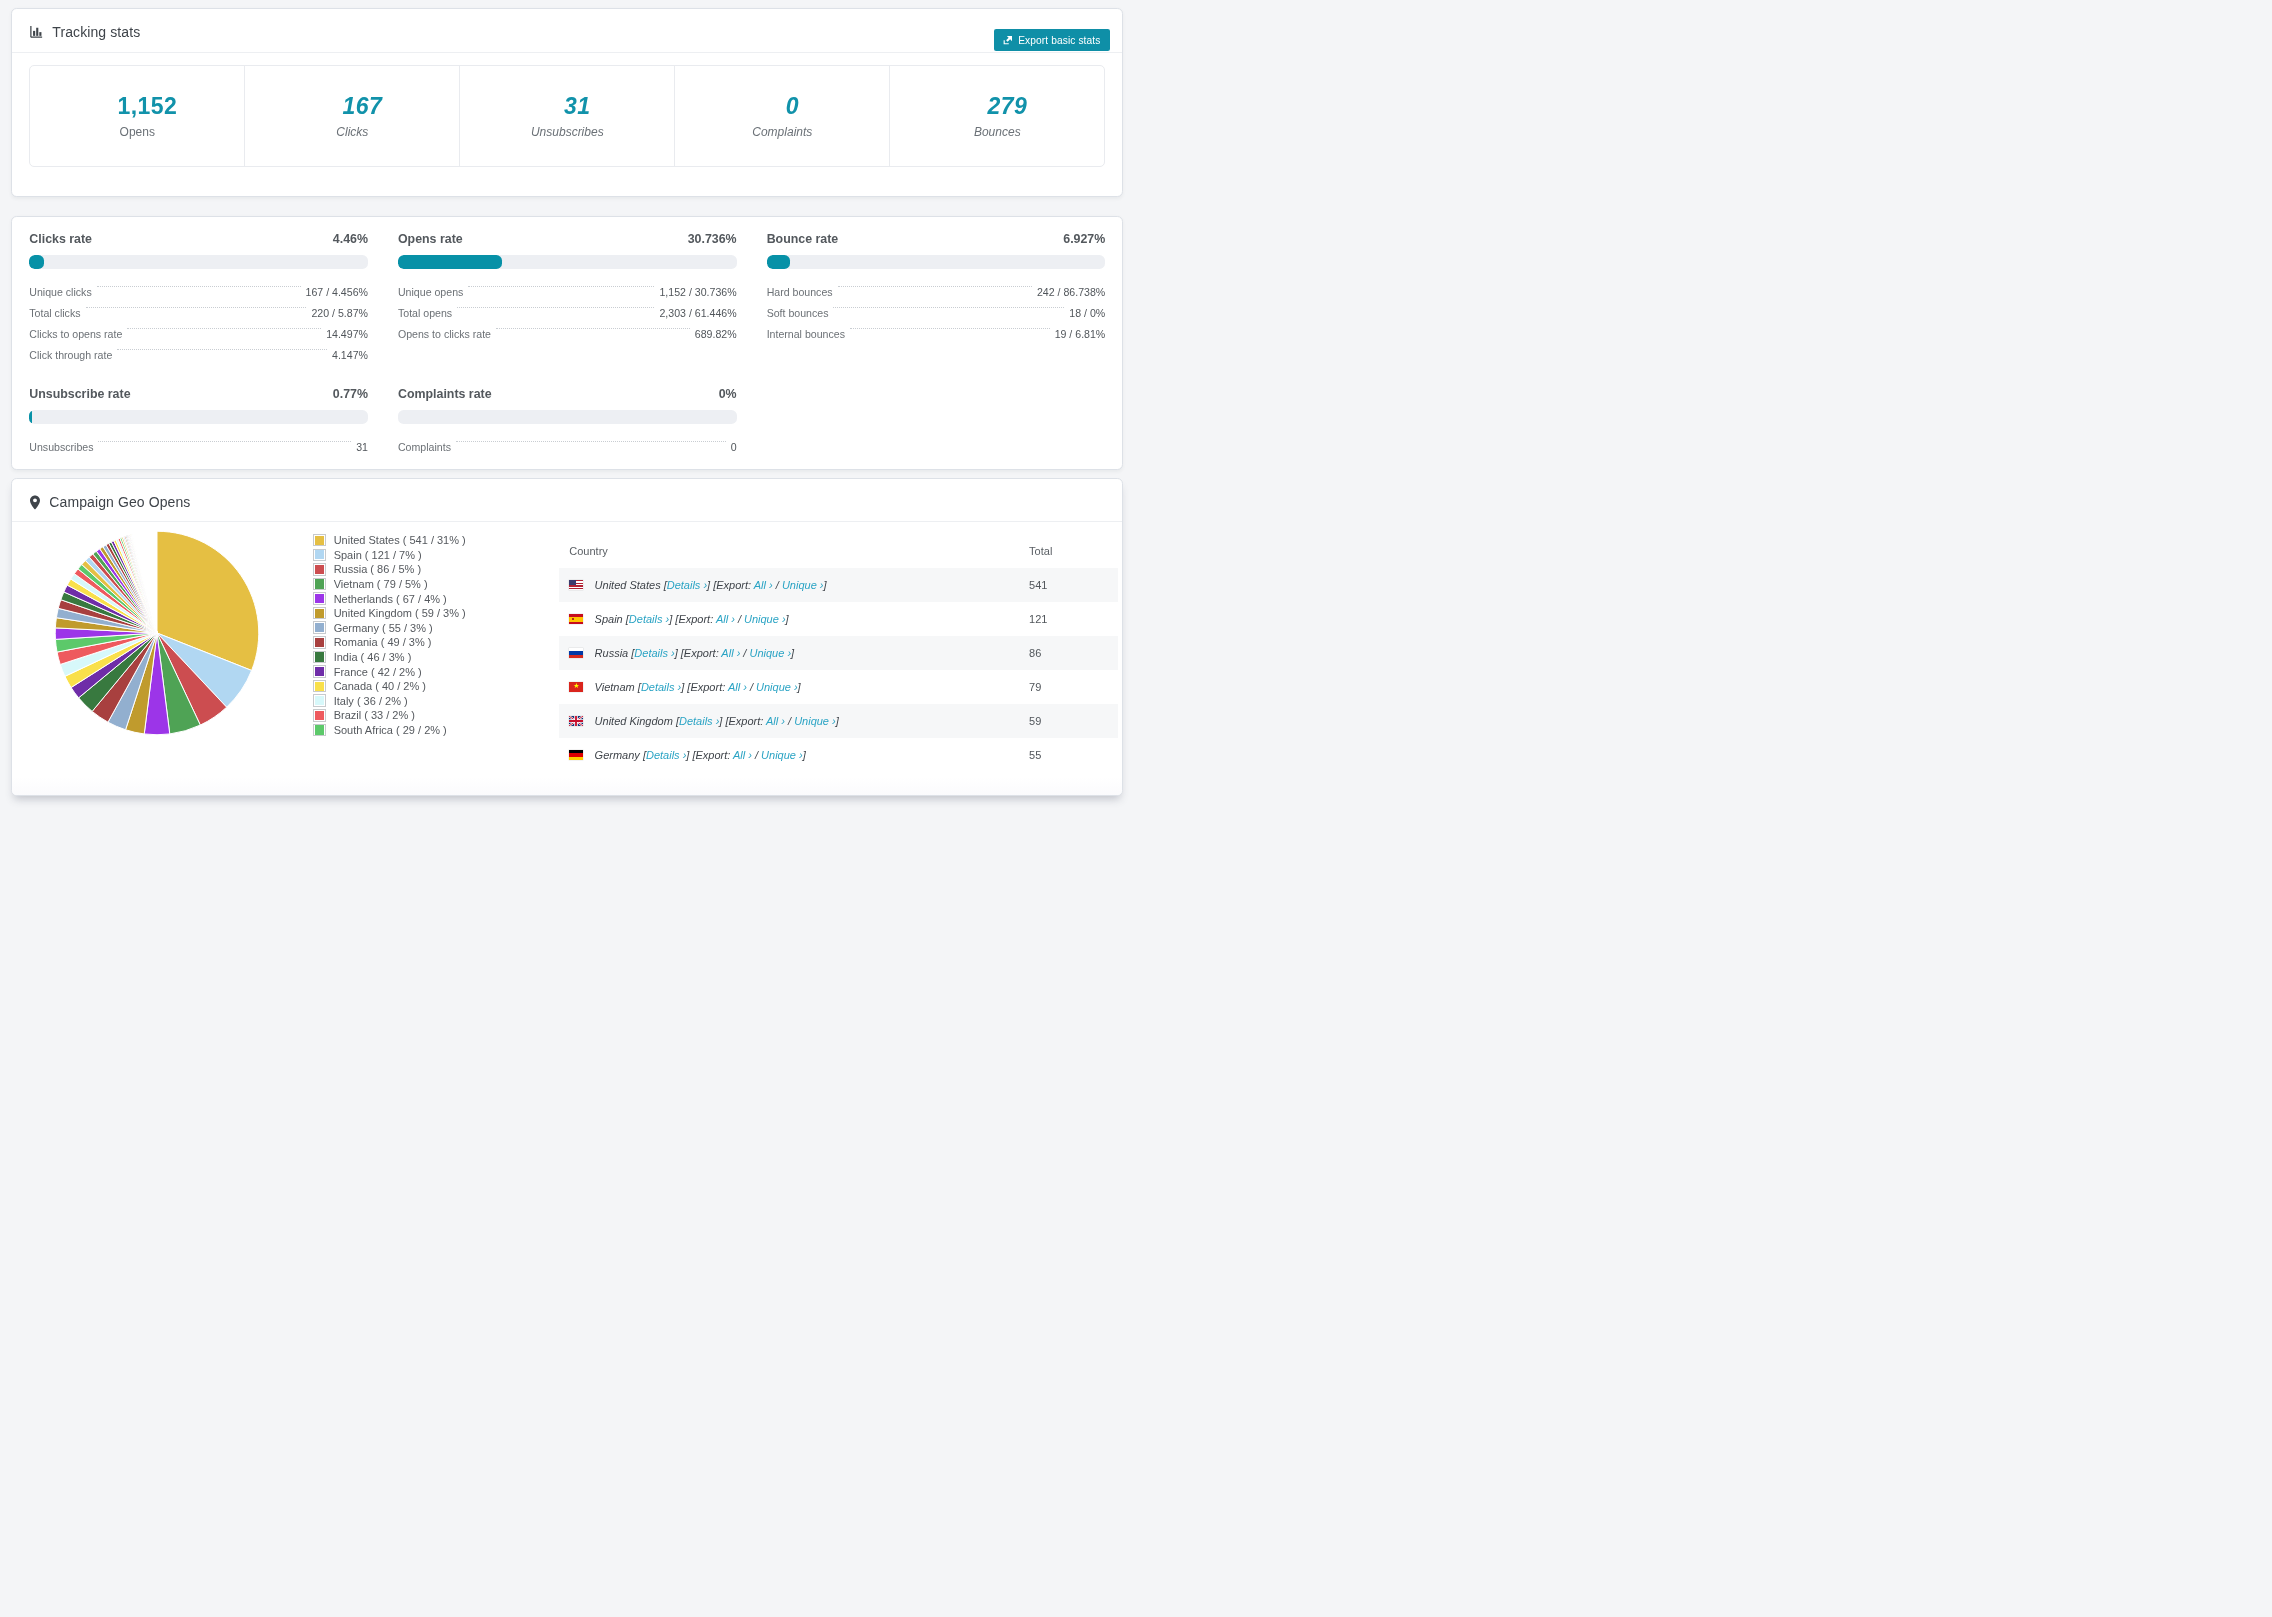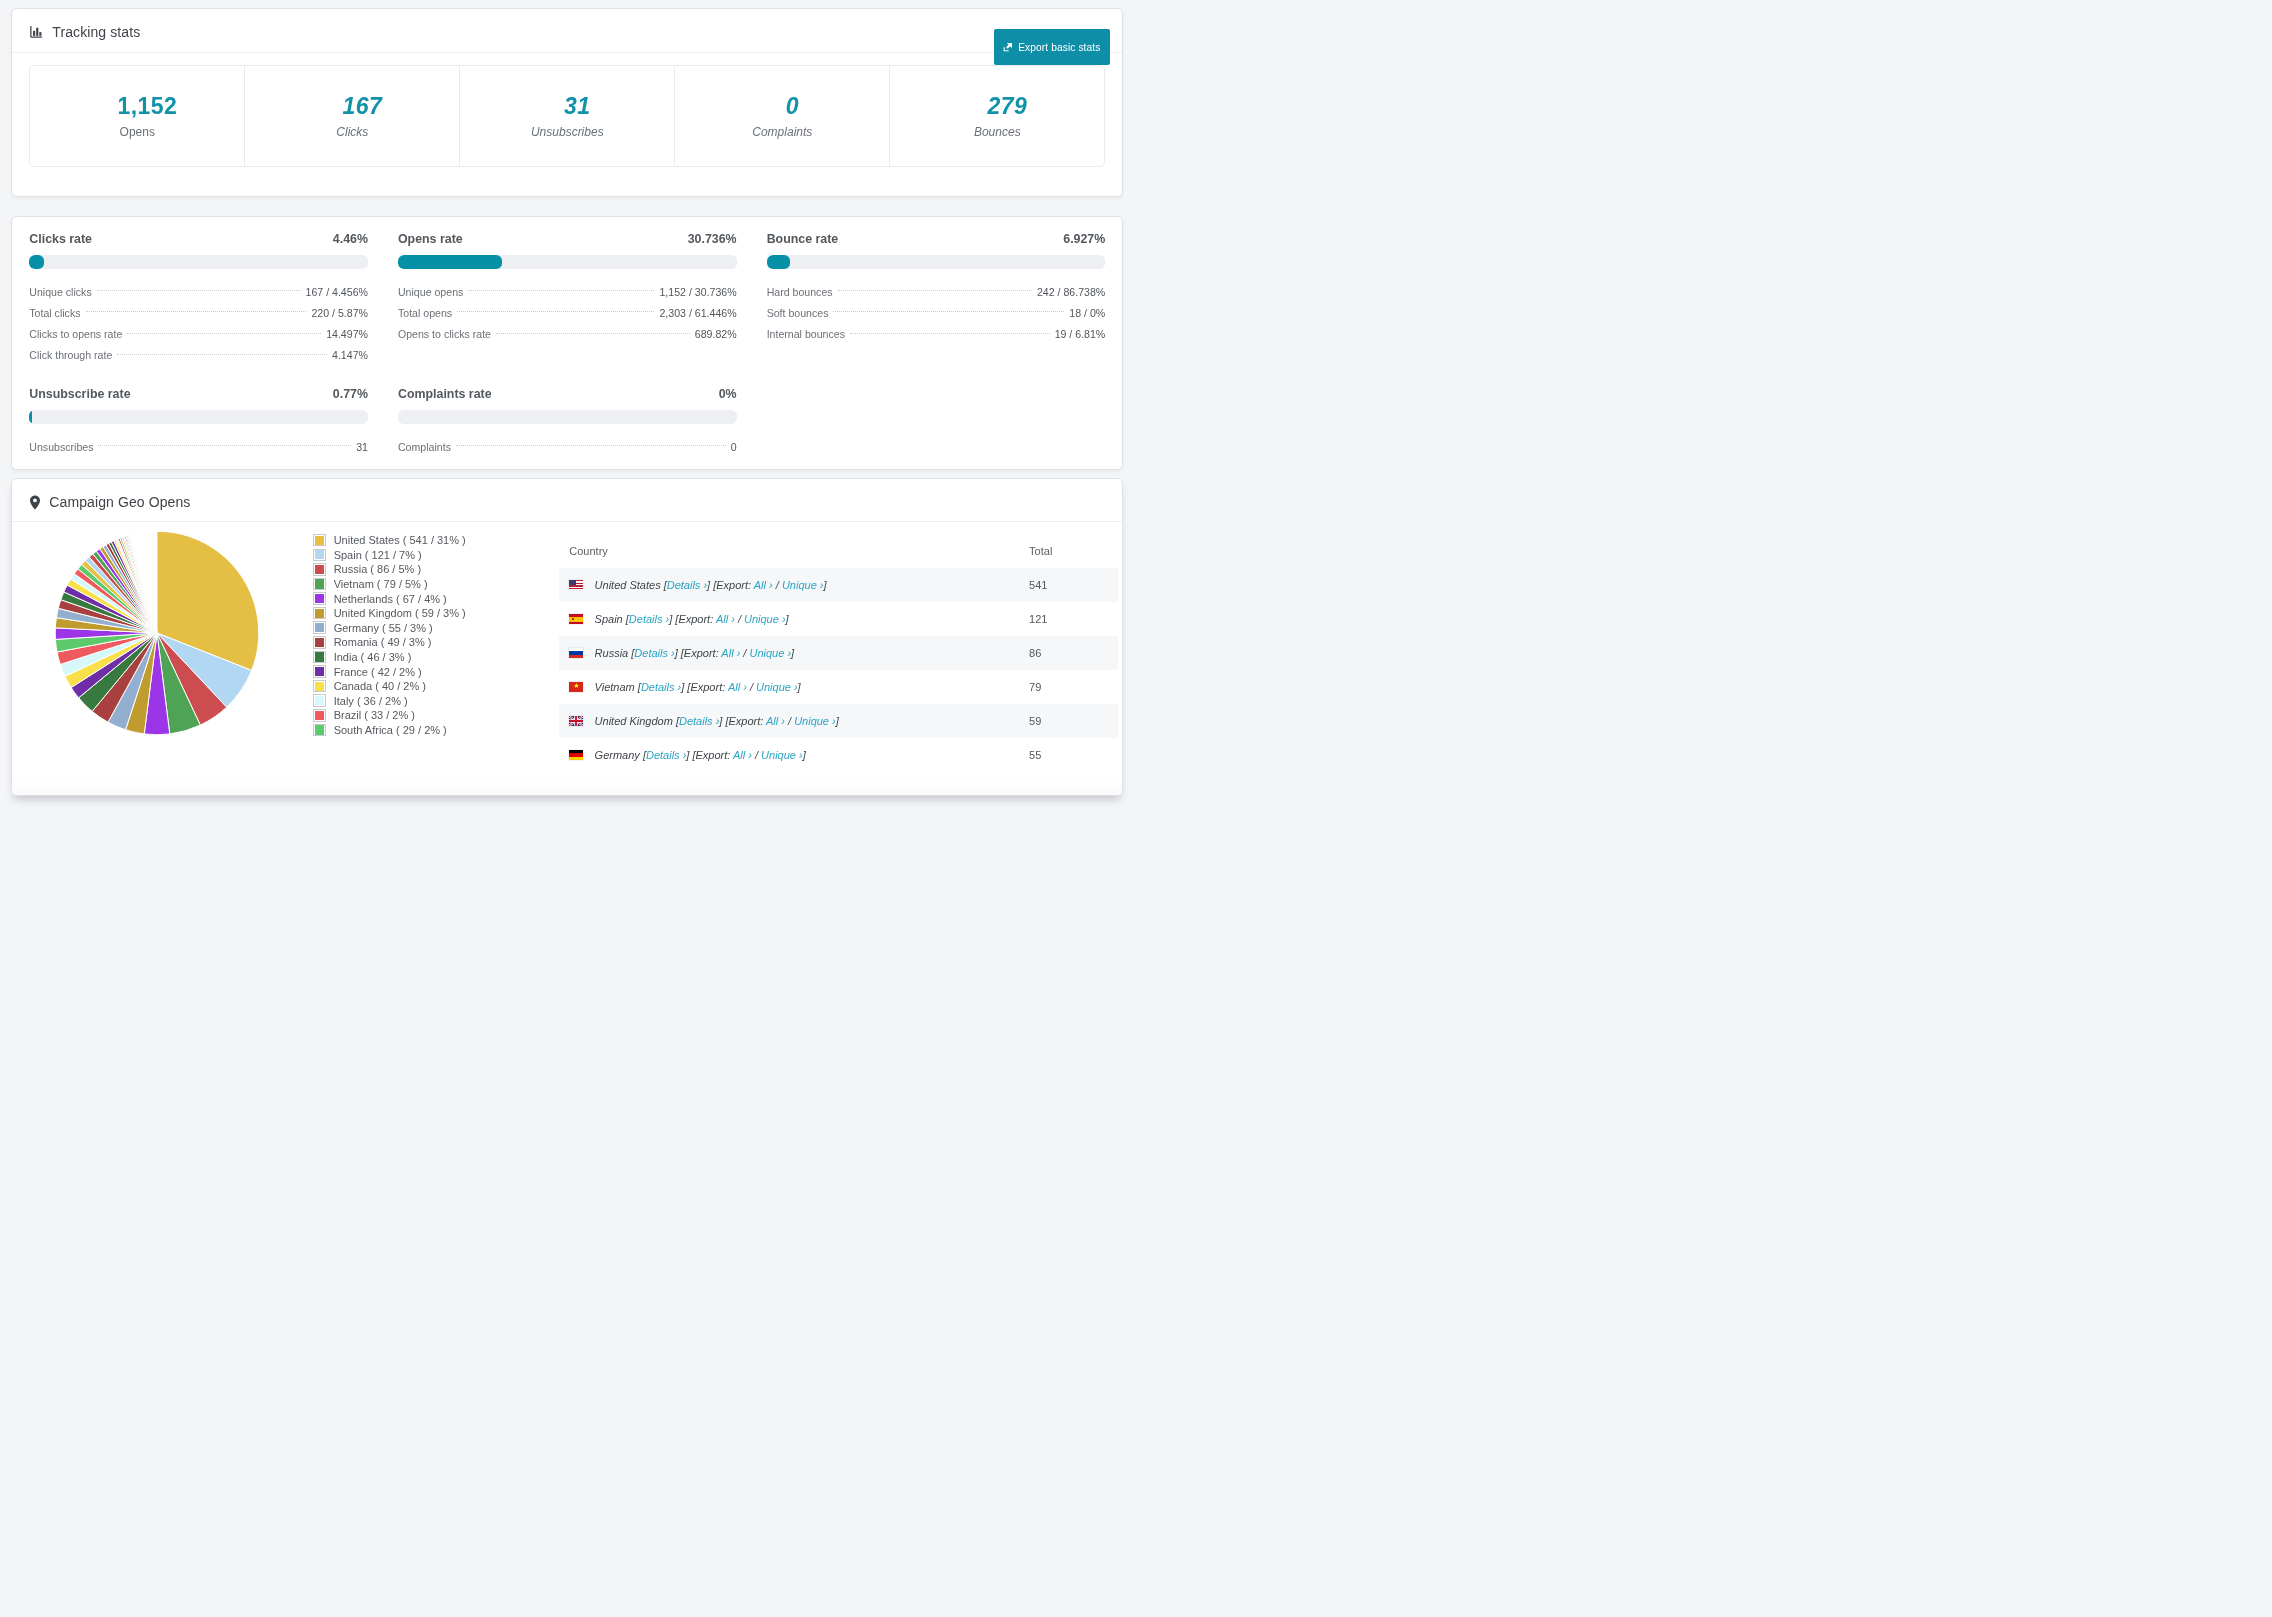--- a/index.html
+++ b/index.html
@@ -23,21 +23,21 @@
     display:flex;align-items:center;gap:8px;
     padding:15px 17px 12px 17px;font-size:14px;color:#3f444a;font-weight:500;
     letter-spacing:0.1px;
   }
   .card1 .card-header{border-bottom:0.7px solid #edeff2;}
   .card3 .card-header{border-bottom:0.7px solid #edeff2;padding-bottom:10.6px;}
   .hdr-icon{display:inline-flex;flex:0 0 auto;}
 
   
   .export-btn{
-    position:absolute;top:20.5px;right:12.7px;height:36px;
+    position:absolute;top:20.5px;right:12.7px;height:22px;
     display:inline-flex;align-items:center;gap:5px;
     background:#0f8fa7;color:#fff;border:none;border-radius:2.1px;
     font-family:inherit;font-size:10.2px;padding:0 9.2px;cursor:pointer;
     letter-spacing:0.1px;
   }
 
   
   .stats-strip{
     margin:12px 17px 0 17px;border:0.7px solid #e9ebef;border-radius:5px;
     display:flex;height:100px;overflow:hidden;background:#fff;
@@ -49,21 +49,21 @@
 
   
   .rates-grid{
     display:grid;grid-template-columns:1fr 1fr 1fr;
     column-gap:30px;row-gap:21px;padding:15px 17px;
   }
   .rate-head{display:flex;justify-content:space-between;align-items:baseline;
     font-size:12.4px;font-weight:700;color:#53585d;}
   .bar{height:14px;border-radius:5.6px;background:#edeff3;margin:9.2px 0 12px;overflow:hidden;}
   .bar-fill{height:100%;background:#0791a7;border-radius:5.6px;}
-  .rrow{display:flex;align-items:center;font-size:10.6px;color:#6c7176;padding:4.6px 0;}
+  .rrow{display:flex;align-items:flex-start;font-size:10.6px;color:#6c7176;padding:4.6px 0;}
   .rlabel{white-space:nowrap;}
   .leader{flex:1;border-bottom:1.1px dotted #c9cdd2;margin:0 5px 2.1px 5px;min-width:14px;}
   .rvalue{white-space:nowrap;color:#51565b;}
 
   
   .geo-content{display:flex;align-items:flex-start;}
   .pie-wrap{width:301px;flex:0 0 auto;}
   .pie-wrap svg{display:block;margin:5px 0 0 39px;}
   .legend{width:246px;flex:0 0 auto;padding-top:11.3px;font-size:11px;color:#55595e;}
   .legend-item{display:flex;align-items:center;gap:7.8px;height:14.6px;}

